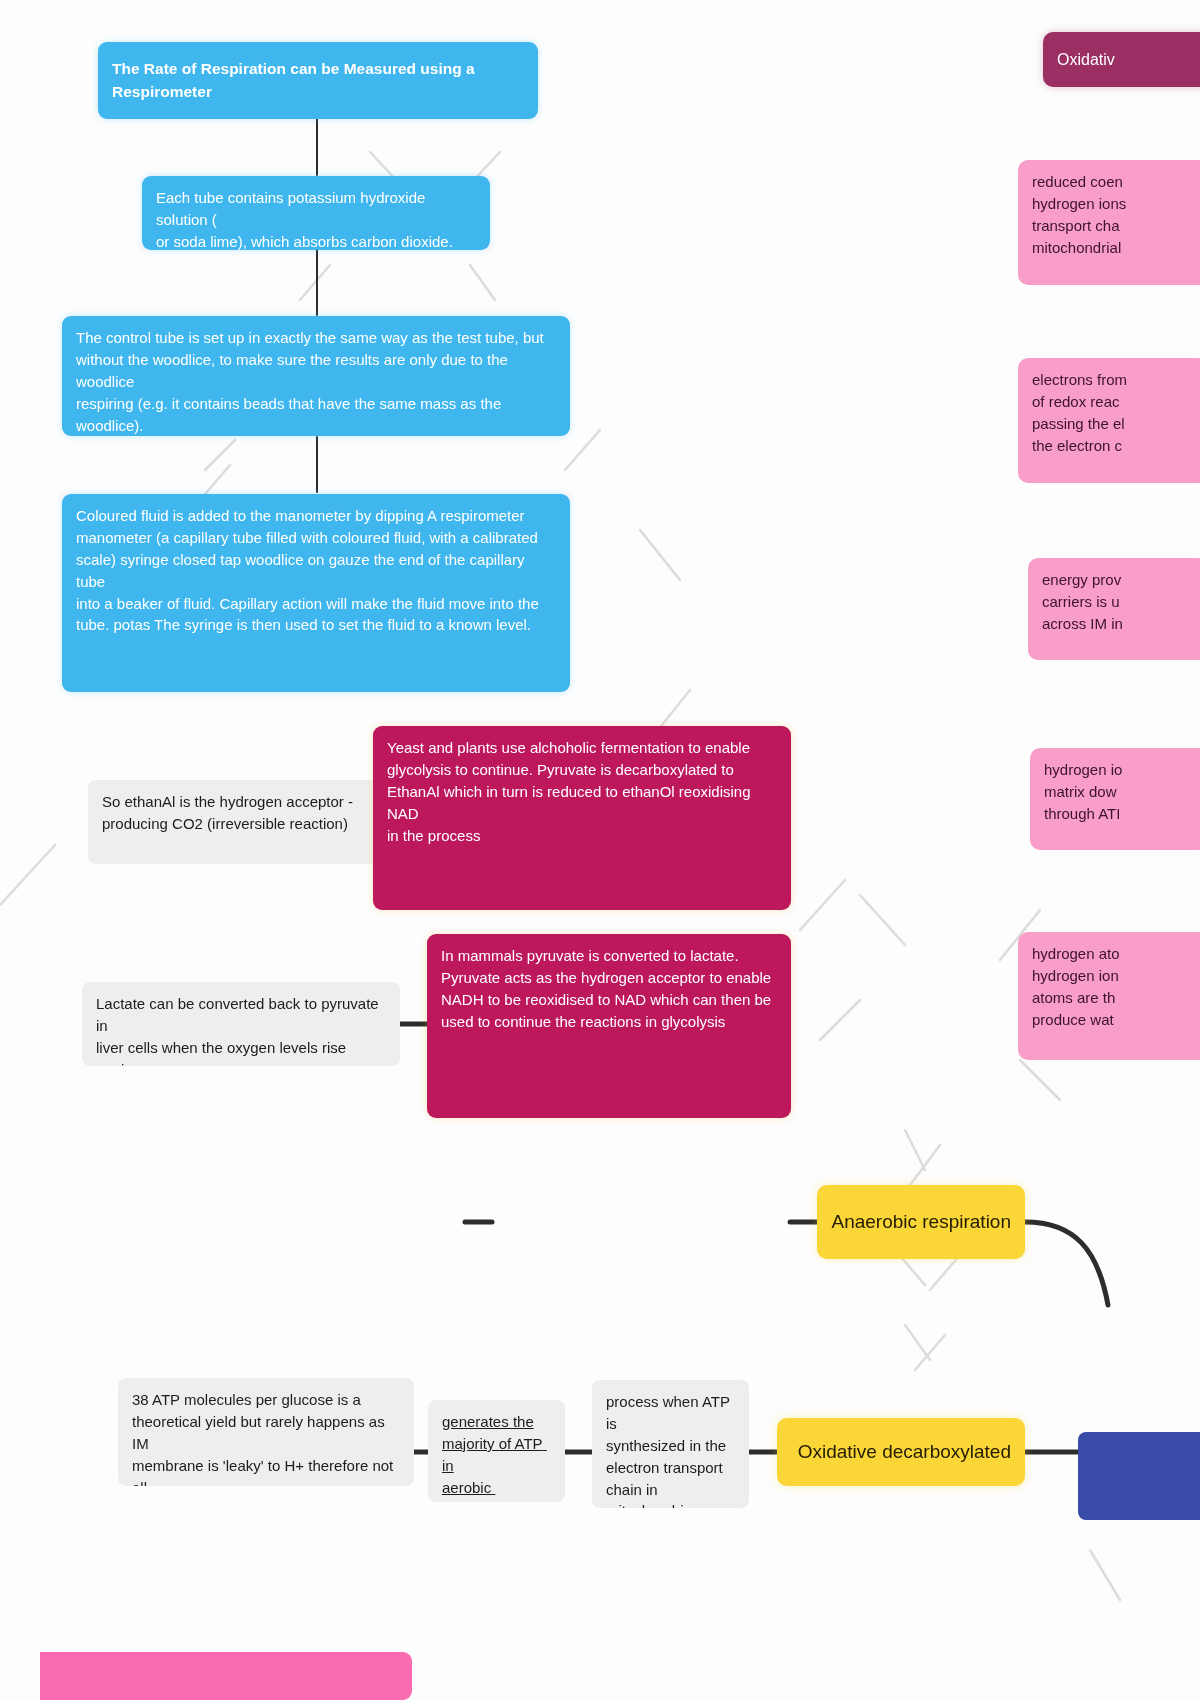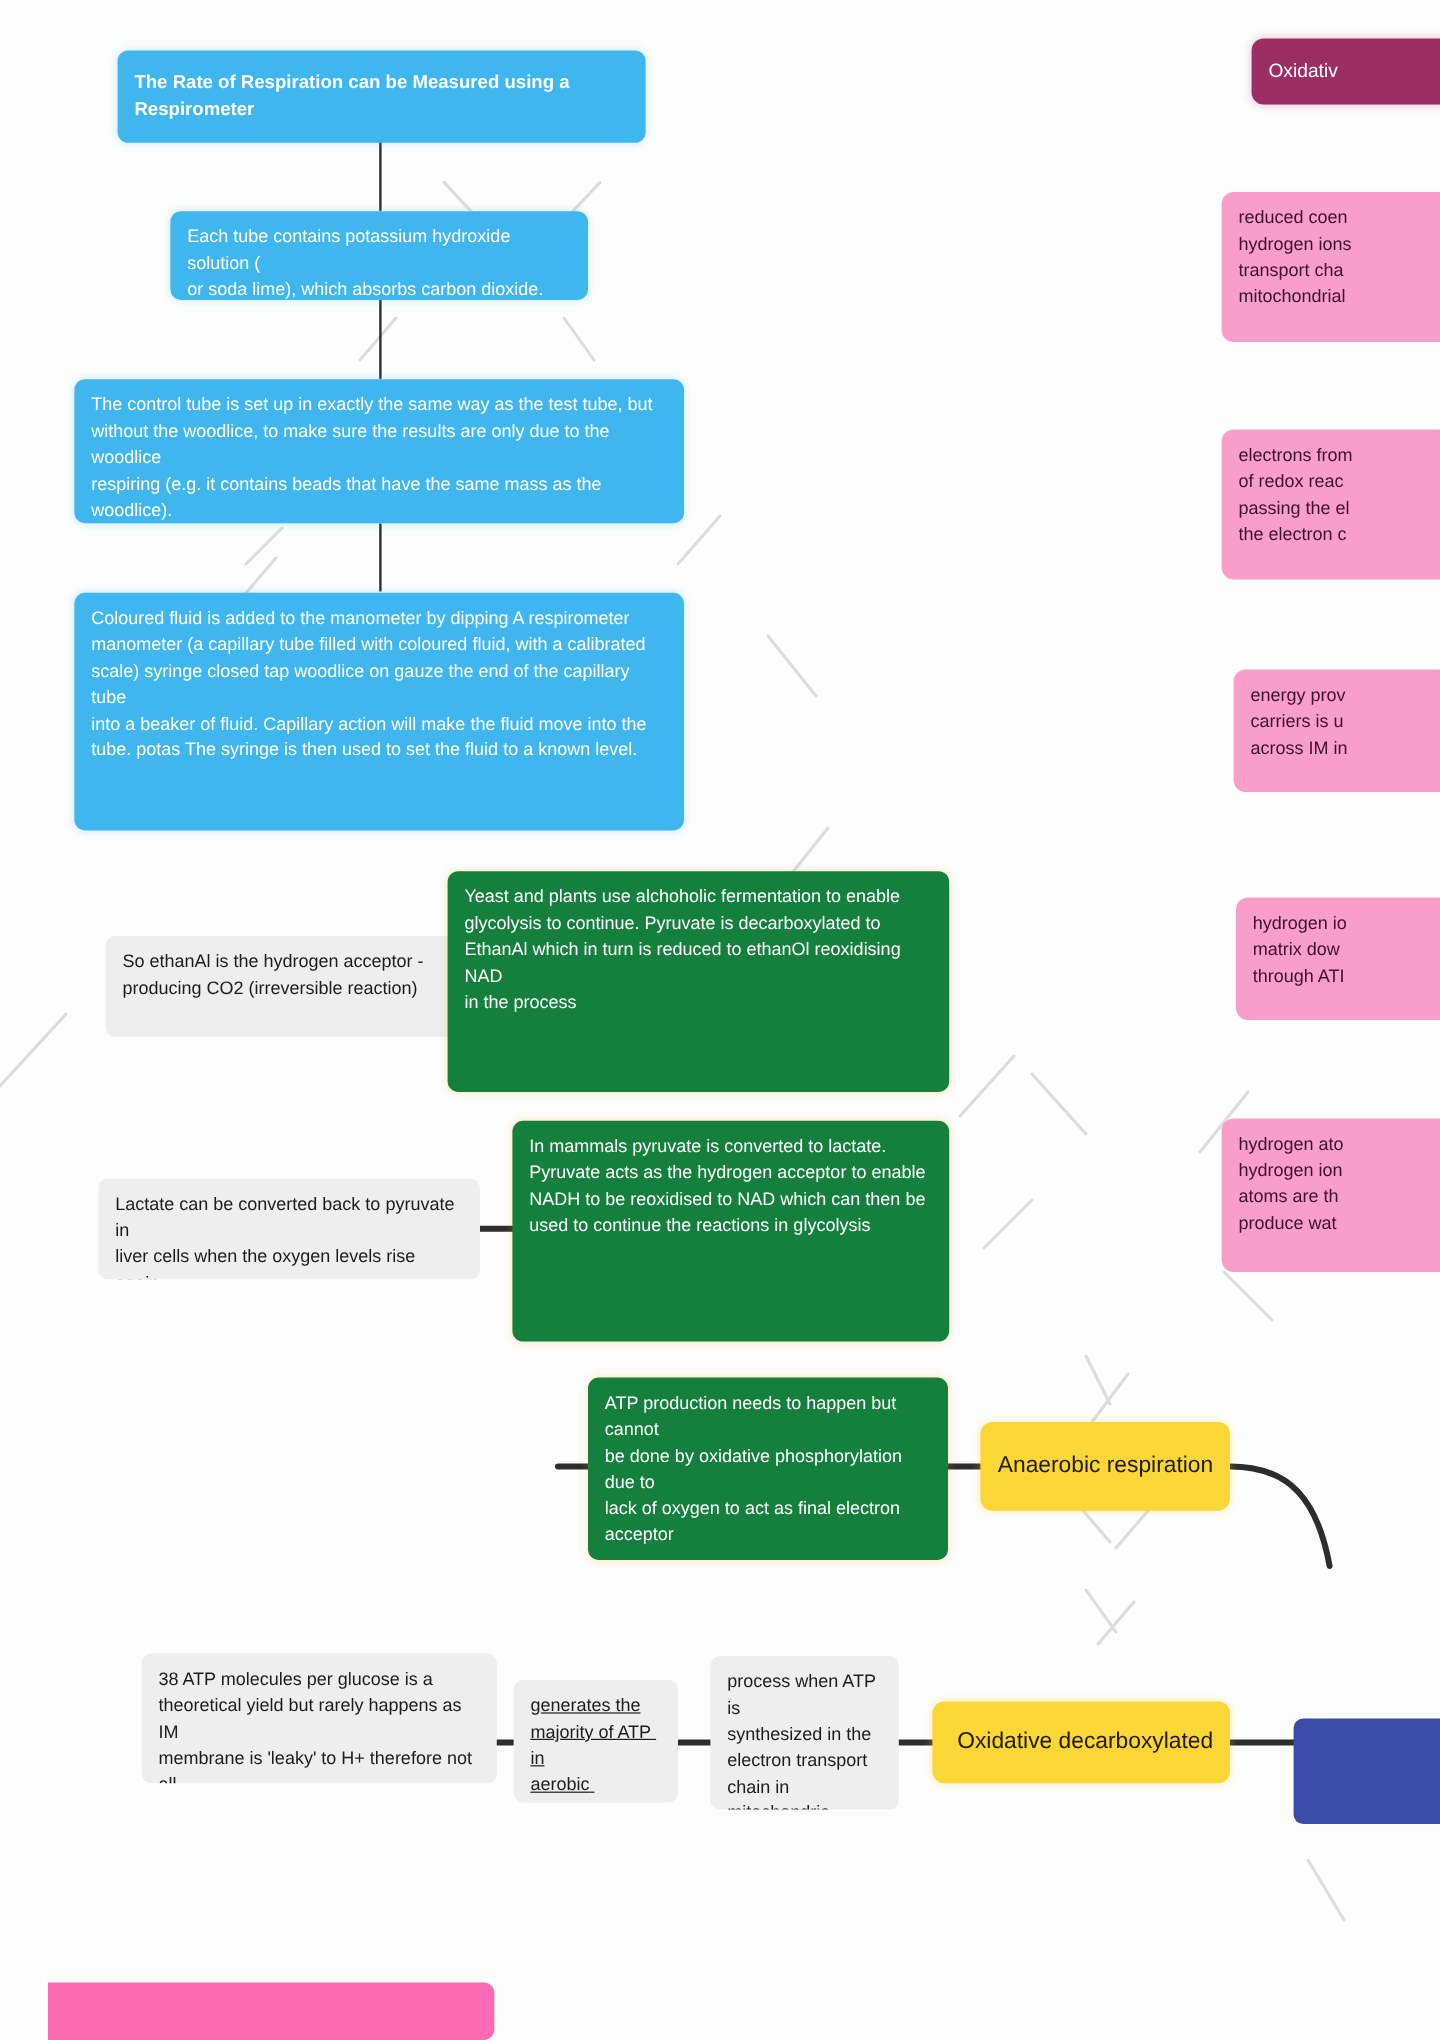--- a/index.html
+++ b/index.html
@@ -48,21 +48,21 @@
   
   .n-grey {
     background: #eeeeee;
     color: #1c1c1c;
     font-size: 15px;
     border-radius: 8px;
   }
 
   
   .n-orange {
-    background: #15803d;
+    background: #be185d;
     color: #ffffff;
     font-size: 15px;
     box-shadow: 0 0 7px rgba(250,162,11,0.28);
   }
 
   
   .n-yellow {
     background: #fad636;
     color: #241c04;
     font-size: 19px;
@@ -187,24 +187,20 @@
 
   <div class="node n-grey" style="left:82px; top:982px; width:318px; height:84px;">Lactate can be converted back to pyruvate in
 liver cells when the oxygen levels rise again</div>
 
   <div class="node n-orange" style="left:427px; top:934px; width:364px; height:184px;">In mammals pyruvate is converted to lactate.
 Pyruvate acts as the hydrogen acceptor to enable
 NADH to be reoxidised to NAD which can then be
 used to continue the reactions in glycolysis</div>
 
 
-  <div class="node n-orange" style="left:490px; top:1148px; width:300px; height:152px;">ATP production needs to happen but cannot
-be done by oxidative phosphorylation due to
-lack of oxygen to act as final electron
-acceptor</div>
 
   <div class="node n-yellow" style="left:817px; top:1185px; width:208px; height:74px;">
     <span>Anaerobic respiration</span>
   </div>
 
   <div class="node n-grey" style="left:118px; top:1378px; width:296px; height:108px;">38 ATP molecules per glucose is a
 theoretical yield but rarely happens as IM
 membrane is 'leaky' to H+ therefore not all
 H+ move through the ATPase</div>
 

